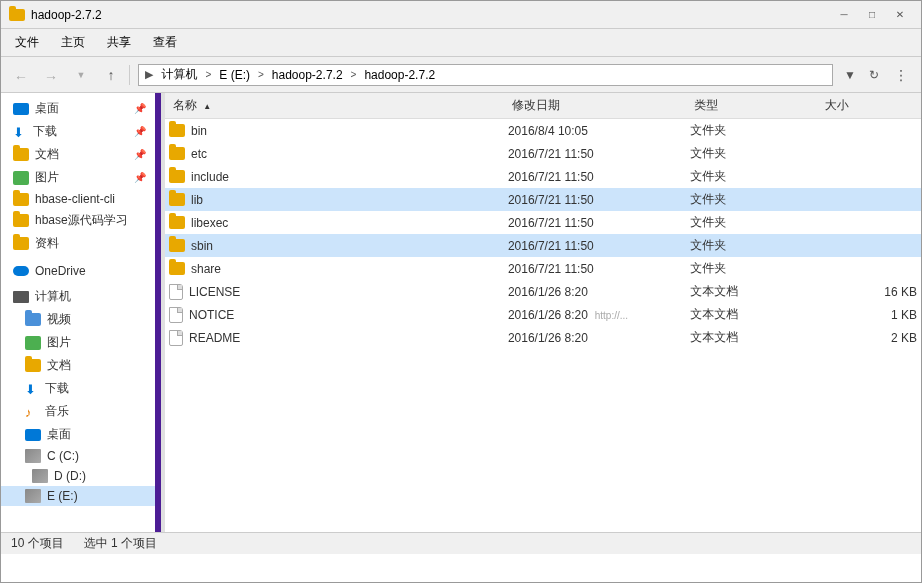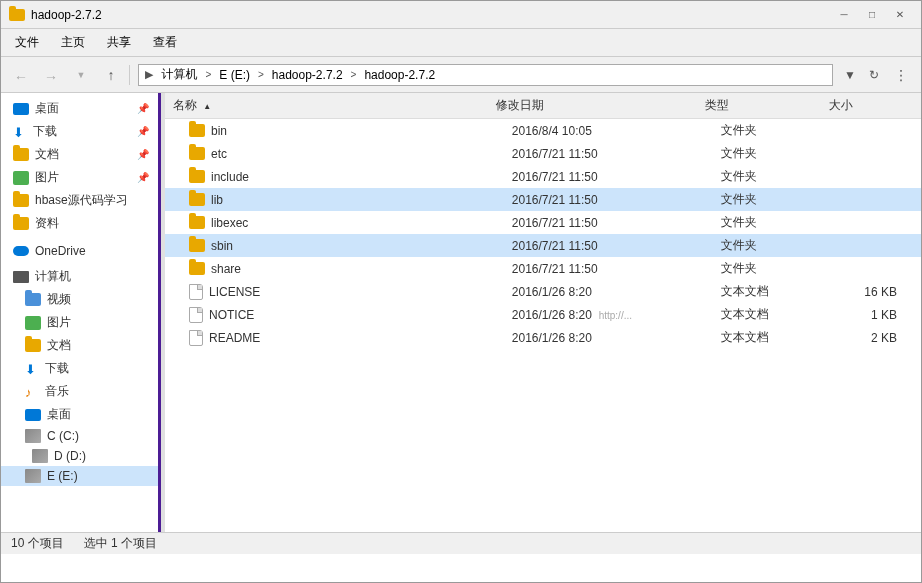--- a/index.html
+++ b/index.html
@@ -156,21 +156,21 @@
     
     .main {
       display: flex;
       height: calc(583px - 28px - 28px - 36px - 30px - 22px);
     }
 
     
     .sidebar {
       width: 160px;
       min-width: 160px;
-      border-right: 3px solid #4c1d95;
+      border-right: 6px solid #4c1d95;
       overflow-y: auto;
       background: #fff;
       padding: 4px 0;
     }
     .sidebar-item {
       display: flex;
       align-items: center;
       padding: 3px 8px 3px 12px;
       gap: 6px;
       cursor: pointer;
@@ -287,21 +287,21 @@
       cursor: pointer;
       position: sticky;
       top: 0;
       z-index: 1;
     }
     .file-table tbody tr {
       cursor: pointer;
     }
     .file-table tbody tr.selected { background: #cce4fb; }
     .file-table td {
-      padding: 3px 24px;
+      padding: 3px 4px;
       font-size: 12px;
       color: #333;
       white-space: nowrap;
     }
     .file-name-cell {
       display: flex;
       align-items: center;
       gap: 6px;
     }
     .col-name { width: 260px; }
@@ -448,20 +448,24 @@
       <div class="folder-icon"></div>
       <span>文档</span>
       <span class="pin-icon">📌</span>
     </div>
     <div class="sidebar-item">
       <div class="image-icon-sidebar"></div>
       <span>图片</span>
       <span class="pin-icon">📌</span>
     </div>
 
+    <div class="sidebar-item">
+      <div class="folder-icon"></div>
+      <span style="overflow:hidden;text-overflow:ellipsis;max-width:100px;">hbase-client-cli</span>
+    </div>
     <div class="sidebar-item">
       <div class="folder-icon"></div>
       <span style="overflow:hidden;text-overflow:ellipsis;max-width:100px;">hbase源代码学习</span>
     </div>
     <div class="sidebar-item">
       <div class="folder-icon"></div>
       <span>资料</span>
     </div>
 
     <div style="height:6px;"></div>

